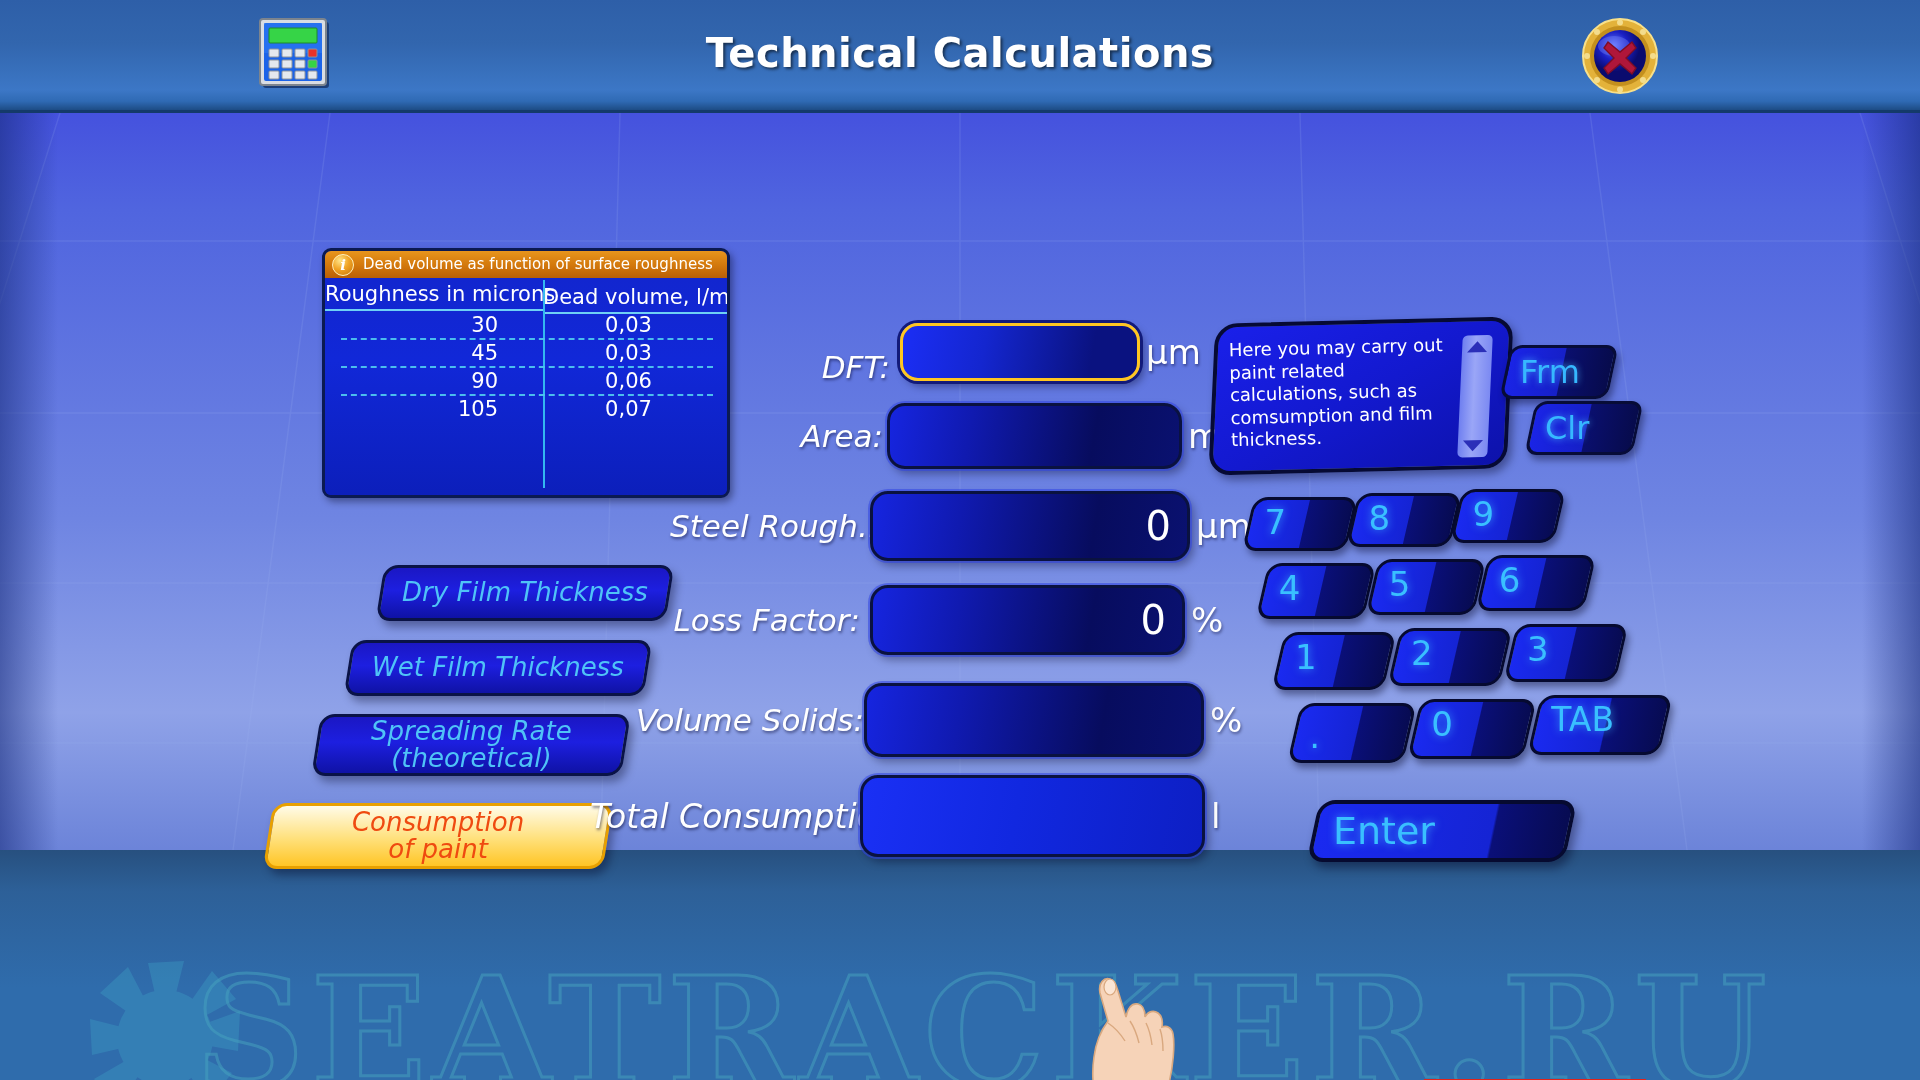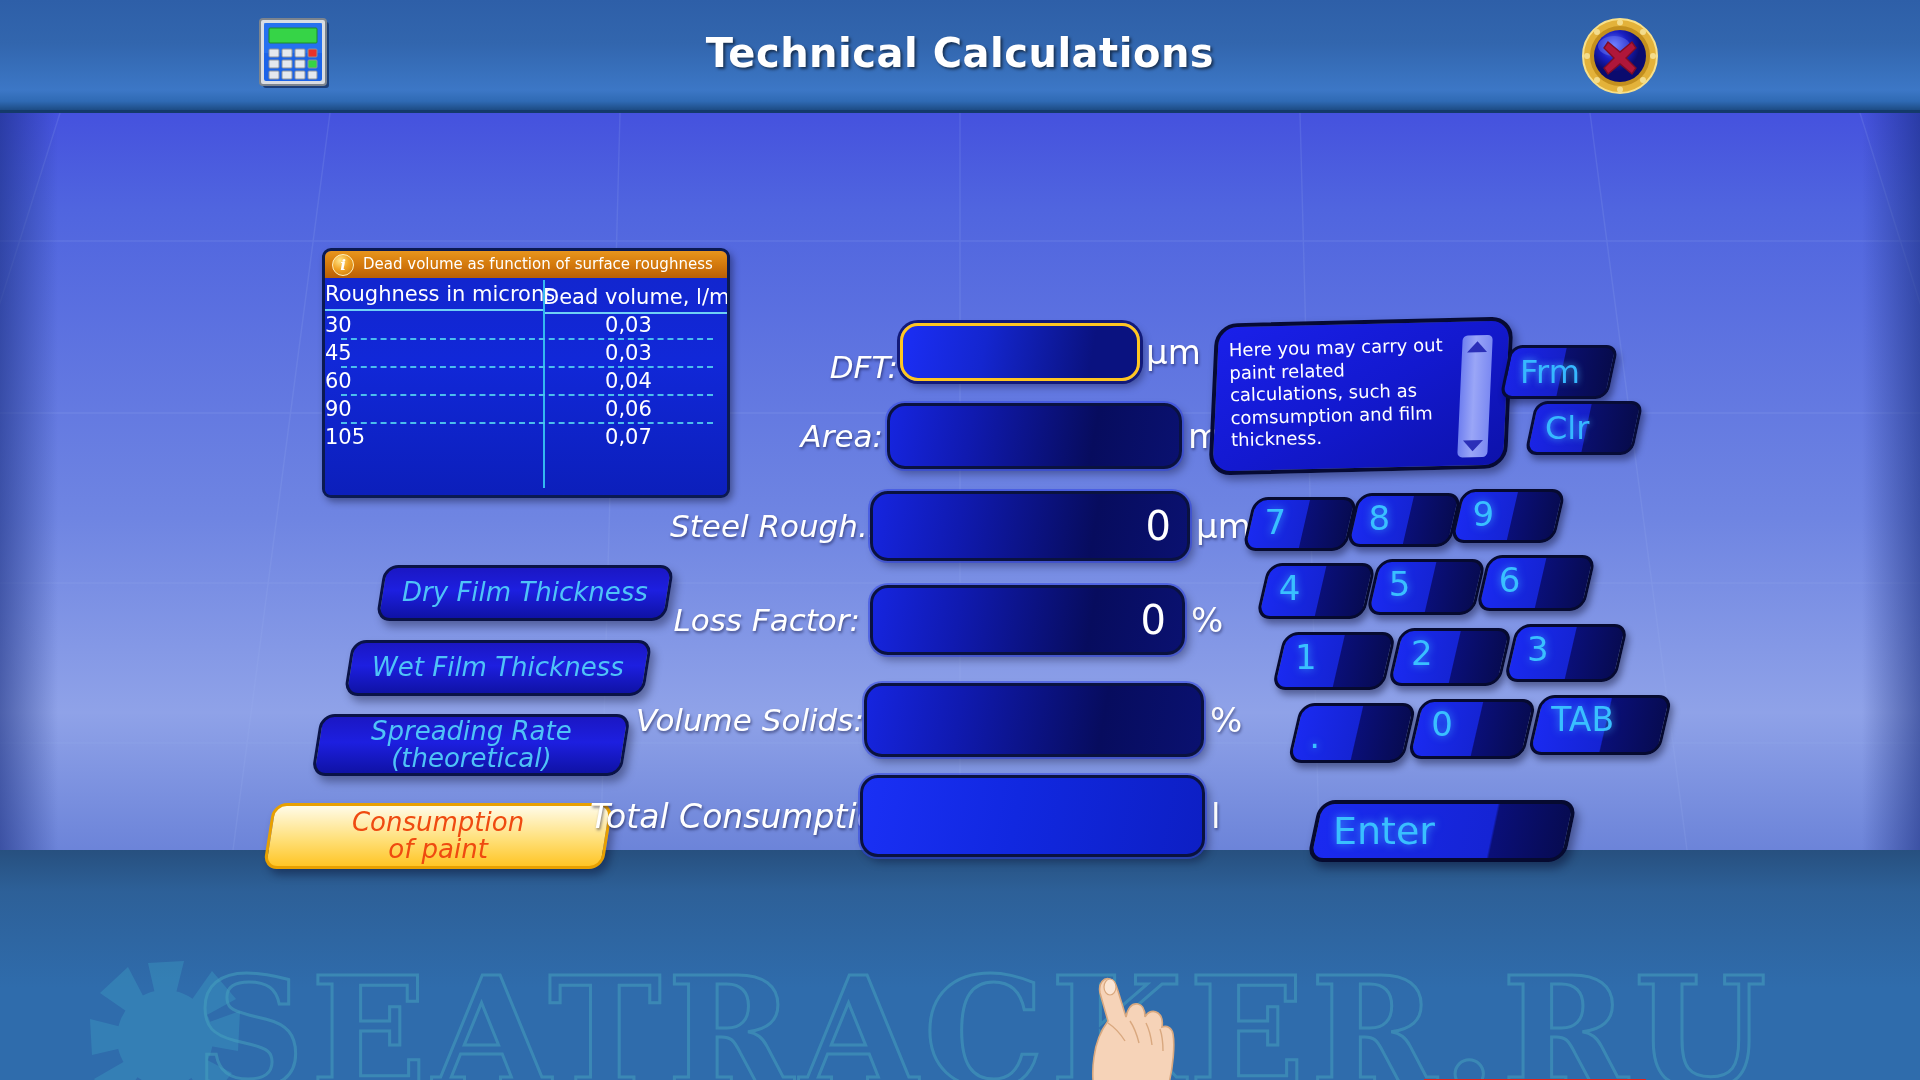--- a/index.html
+++ b/index.html
@@ -151,21 +151,21 @@
     background: #33b8f0;
   }
   .rough-row { display: flex; height: 28px; }
   .rough-cell {
     color: #ffffff;
     font-size: 21px;
     line-height: 27px;
     font-family: "DejaVu Sans", sans-serif;
     position: relative;
   }
-  .rough-cell.c0 { width: 218px; text-align: left; }
+  .rough-cell.c0 { width: 218px; text-align: right; padding-right: 44px; }
   .rough-cell.c1 { width: 186px; text-align: center; padding-right: 12px; }
   .rough-row::after {
     content: "";
     position: absolute; left: 16px; right: 14px;
     margin-top: 26px;
     height: 0;
     border-top: 2px dashed #4fc6ef;
     opacity: 0.95;
   }
   .rough-row.last::after { display: none; }
@@ -241,21 +241,21 @@
   .form-unit {
     color: #ffffff;
     font-family: "DejaVu Sans", sans-serif;
     font-size: 34px;
     margin-left: 6px;
     white-space: nowrap;
     text-shadow: 1px 2px 3px rgba(0,0,40,0.45);
   }
 
   #row-dft   { left: 700px; top: 206px; }
-  #row-dft   .form-label { width: 200px; padding-right: 2px; margin-top: 30px; }
+  #row-dft   .form-label { width: 200px; padding-right: 10px; margin-top: 30px; }
   #row-dft   .form-field { width: 240px; height: 58px; }
 
   #row-area  { left: 700px; top: 290px; }
   #row-area  .form-label { width: 187px; padding-right: 4px; }
   #row-area  .form-field { width: 295px; height: 66px; }
 
   #row-rough { left: 670px; top: 378px; }
   #row-rough .form-label { width: 200px; padding-right: 10px; }
   #row-rough .form-field { width: 320px; height: 70px; }
 
@@ -497,24 +497,20 @@
 
         <div class="rough-row">
           <div class="rough-cell c0">30</div>
           <div class="rough-cell c1">0,03</div>
         </div>
         <div class="rough-row">
           <div class="rough-cell c0">45</div>
           <div class="rough-cell c1">0,03</div>
         </div>
         <div class="rough-row">
-          <div class="rough-cell c0">60</div>
-          <div class="rough-cell c1">0,04</div>
-        </div>
-        <div class="rough-row">
           <div class="rough-cell c0">90</div>
           <div class="rough-cell c1">0,06</div>
         </div>
         <div class="rough-row last">
           <div class="rough-cell c0">105</div>
           <div class="rough-cell c1">0,07</div>
         </div>
       </div>
     </div>
 

